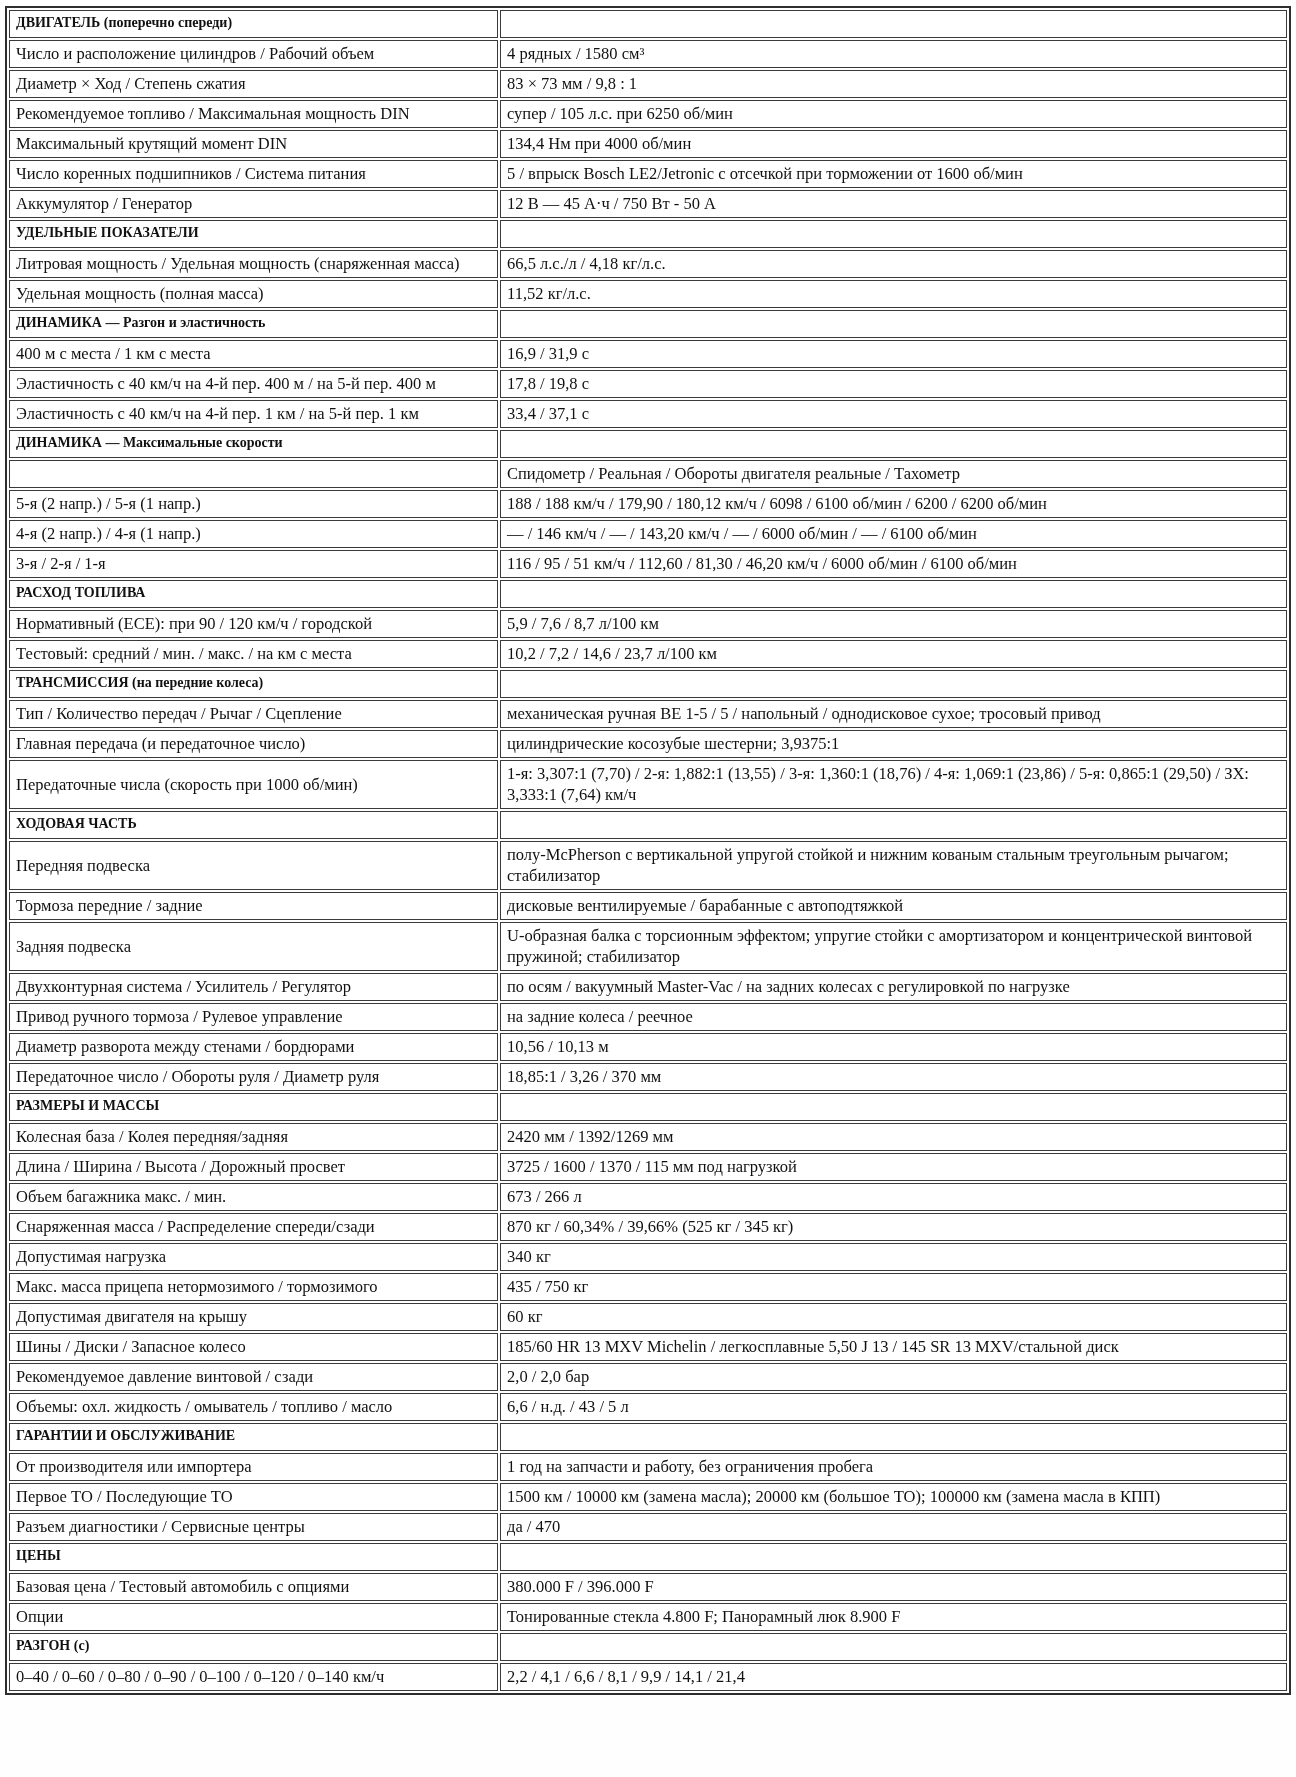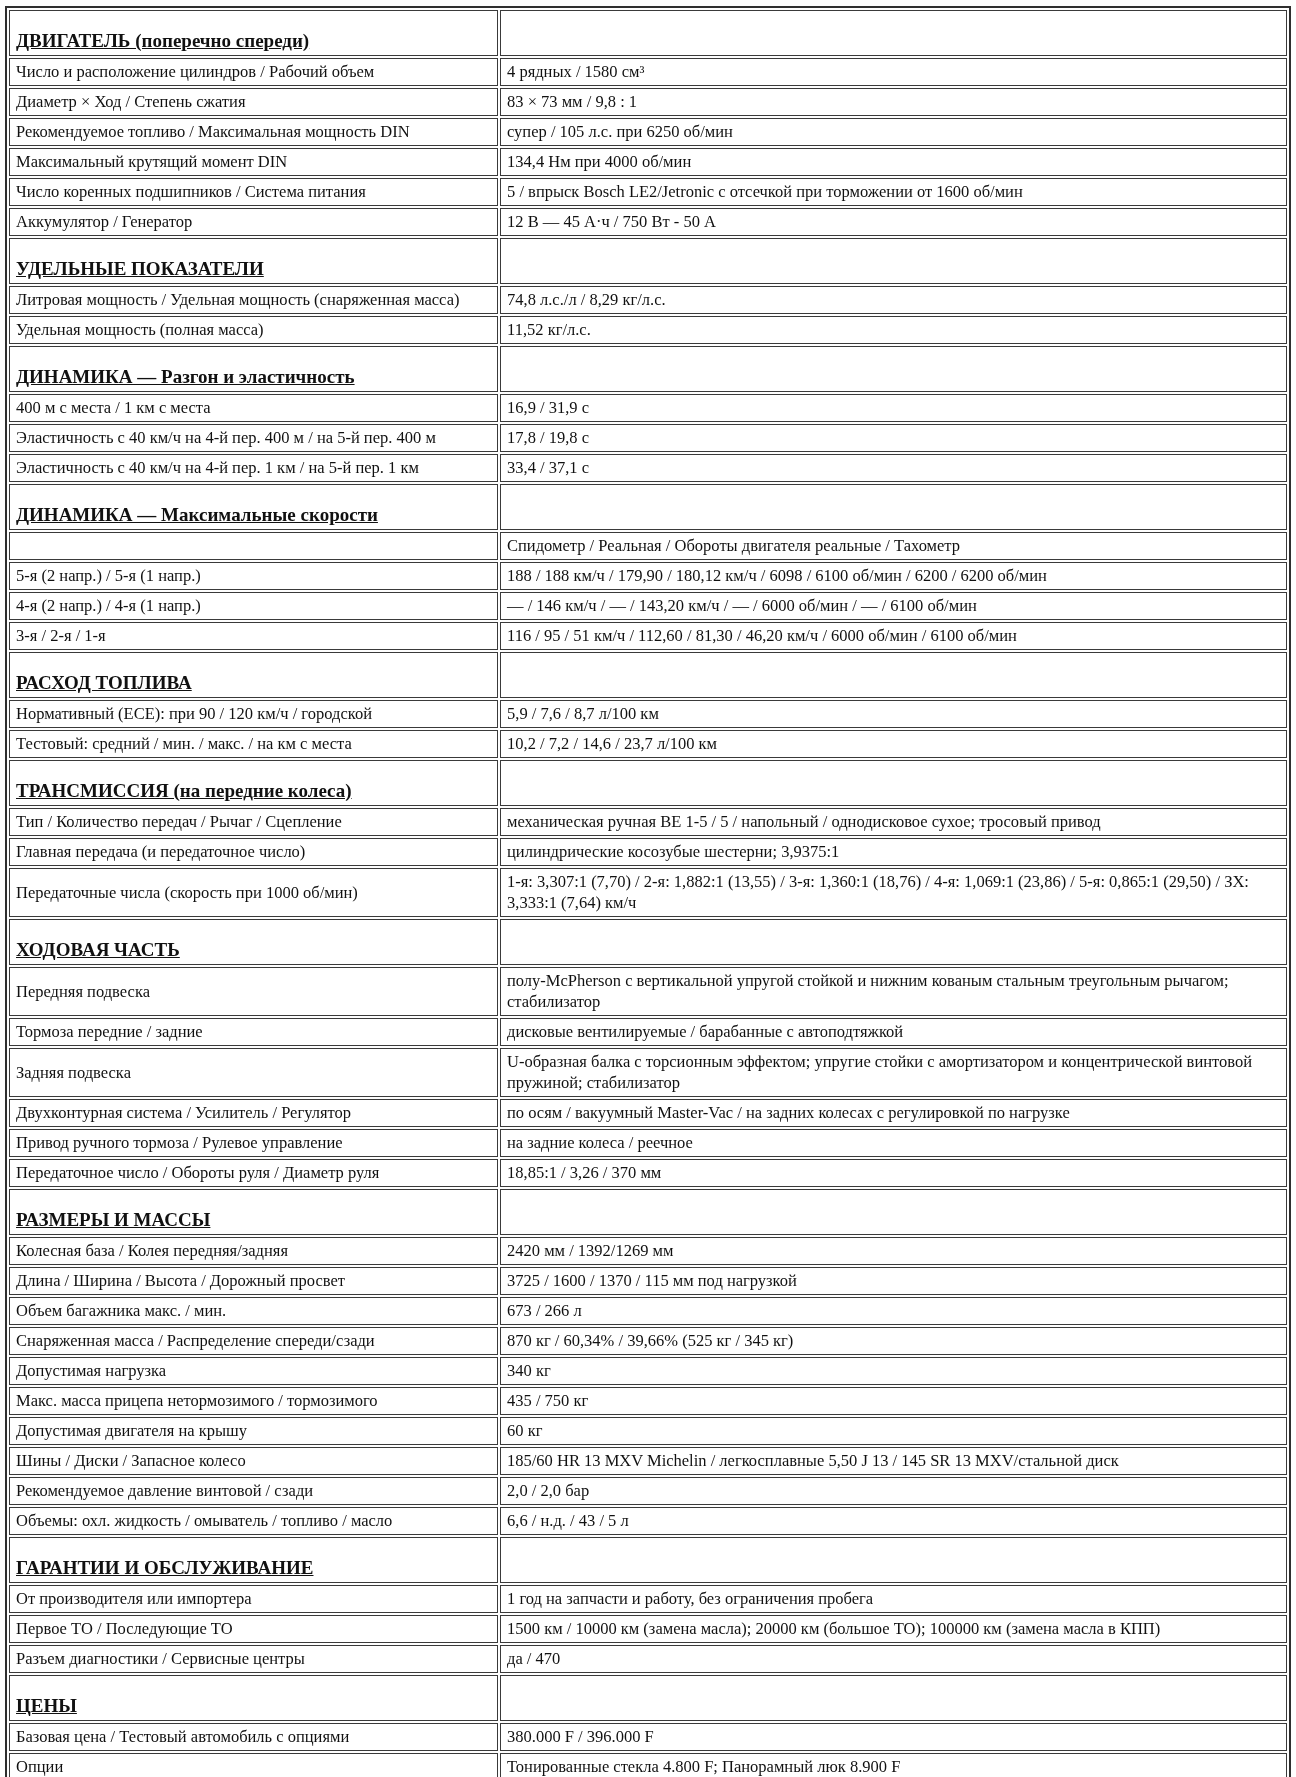--- a/index.html
+++ b/index.html
@@ -30,24 +30,23 @@
     font-size: 16.5px;
     line-height: 21px;
     vertical-align: middle;
     height: 22px;
     word-wrap: break-word;
   }
   table.spec-table td.label-cell { width: 489px; }
   table.spec-table td.value-cell { width: auto; margin-left: 12px; }
   tr.section td.label-cell {
     font-weight: bold;
-    font-size: 19px;
-    padding-top: 19px;
+    font-size: 14px;
+    padding-top: 1px;
     padding-bottom: 4px;
-    text-decoration: underline;
   }
 </style>
 </head>
 <body>
 
 <div class="page">
   <table class="spec-table">
     <colgroup>
       <col style="width:489px">
       <col>
@@ -80,21 +79,21 @@
         <tr>
           <td class="label-cell">Аккумулятор / Генератор</td>
           <td class="value-cell">12 В — 45 А·ч / 750 Вт - 50 А</td>
         </tr>
         <tr class="section">
           <td class="label-cell">УДЕЛЬНЫЕ ПОКАЗАТЕЛИ</td>
           <td class="value-cell"></td>
         </tr>
         <tr>
           <td class="label-cell">Литровая мощность / Удельная мощность (снаряженная масса)</td>
-          <td class="value-cell">74,8 л.с./л / 8,29 кг/л.с.</td>
+          <td class="value-cell">66,5 л.с./л / 4,18 кг/л.с.</td>
         </tr>
         <tr>
           <td class="label-cell">Удельная мощность (полная масса)</td>
           <td class="value-cell">11,52 кг/л.с.</td>
         </tr>
         <tr class="section">
           <td class="label-cell">ДИНАМИКА — Разгон и эластичность</td>
           <td class="value-cell"></td>
         </tr>
         <tr>
@@ -173,20 +172,24 @@
           <td class="label-cell">Задняя подвеска</td>
           <td class="value-cell">U-образная балка с торсионным эффектом; упругие стойки с амортизатором и концентрической винтовой пружиной; стабилизатор</td>
         </tr>
         <tr>
           <td class="label-cell">Двухконтурная система / Усилитель / Регулятор</td>
           <td class="value-cell">по осям / вакуумный Master-Vac / на задних колесах с регулировкой по нагрузке</td>
         </tr>
         <tr>
           <td class="label-cell">Привод ручного тормоза / Рулевое управление</td>
           <td class="value-cell">на задние колеса / реечное</td>
+        </tr>
+        <tr>
+          <td class="label-cell">Диаметр разворота между стенами / бордюрами</td>
+          <td class="value-cell">10,56 / 10,13 м</td>
         </tr>
         <tr>
           <td class="label-cell">Передаточное число / Обороты руля / Диаметр руля</td>
           <td class="value-cell">18,85:1 / 3,26 / 370 мм</td>
         </tr>
         <tr class="section">
           <td class="label-cell">РАЗМЕРЫ И МАССЫ</td>
           <td class="value-cell"></td>
         </tr>
         <tr>

